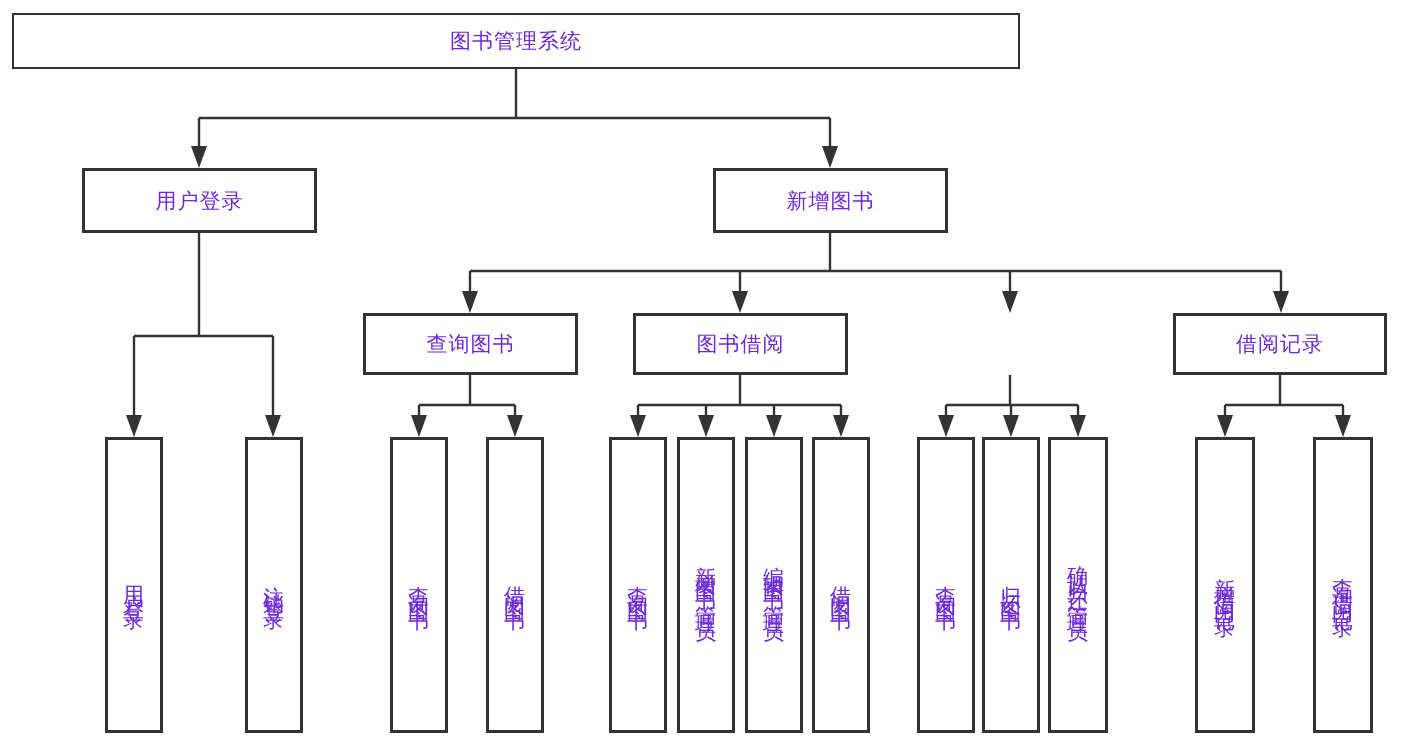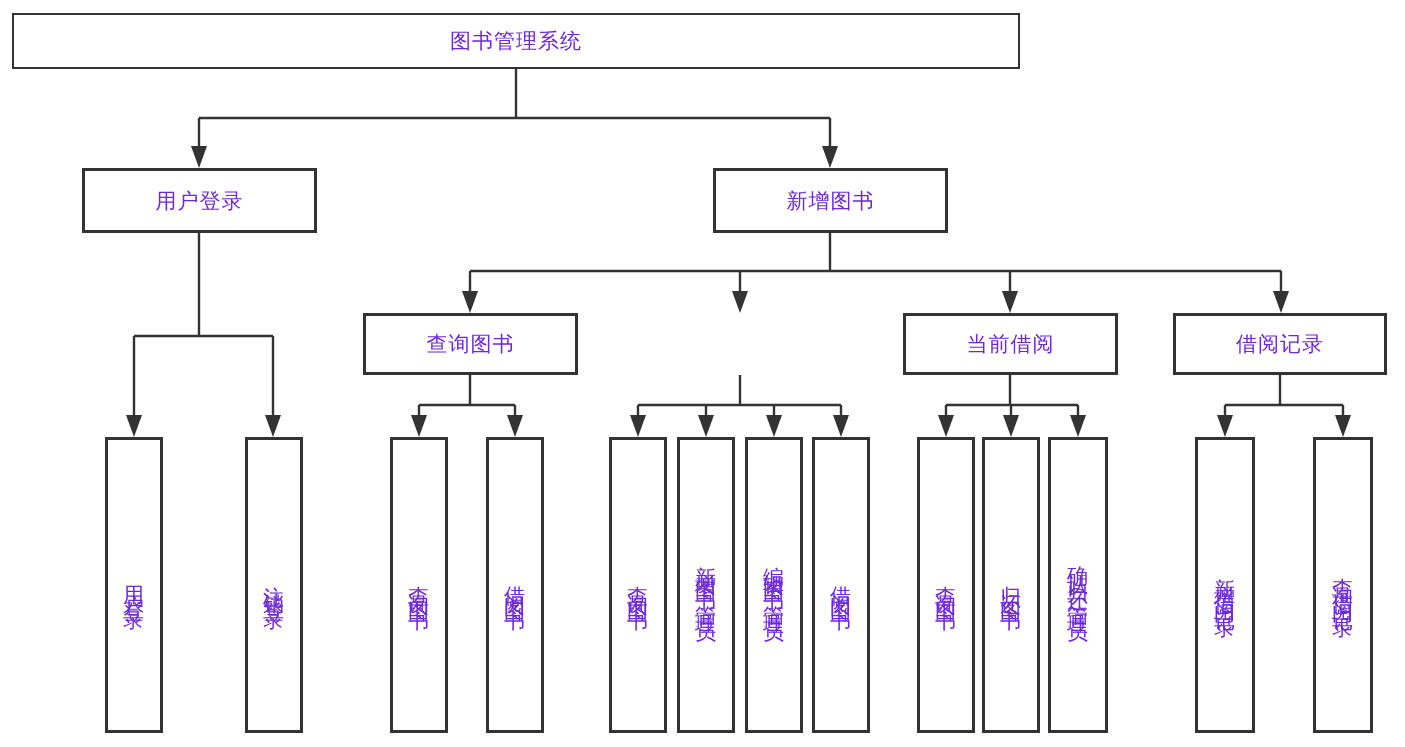--- a/index.html
+++ b/index.html
@@ -117,21 +117,21 @@
       <polygon points="1343,437 1335,415 1351,415"></polygon>
     </g>
   </svg>
 
   <div class="node root">图书管理系统</div>
 
   <div class="node l2a">用户登录</div>
   <div class="node l2b">新增图书</div>
 
   <div class="node grp g0">查询图书</div>
-  <div class="node grp g2">当前借阅</div>
+  <div class="node grp g1">图书借阅</div>
   <div class="node grp g3">借阅记录</div>
 
   <div class="node leaf u0">
     <span class="vtext">用户登录</span>
   </div>
   <div class="node leaf u1">
     <span class="vtext">注销登录</span>
   </div>
 
   <div class="node leaf a0">

